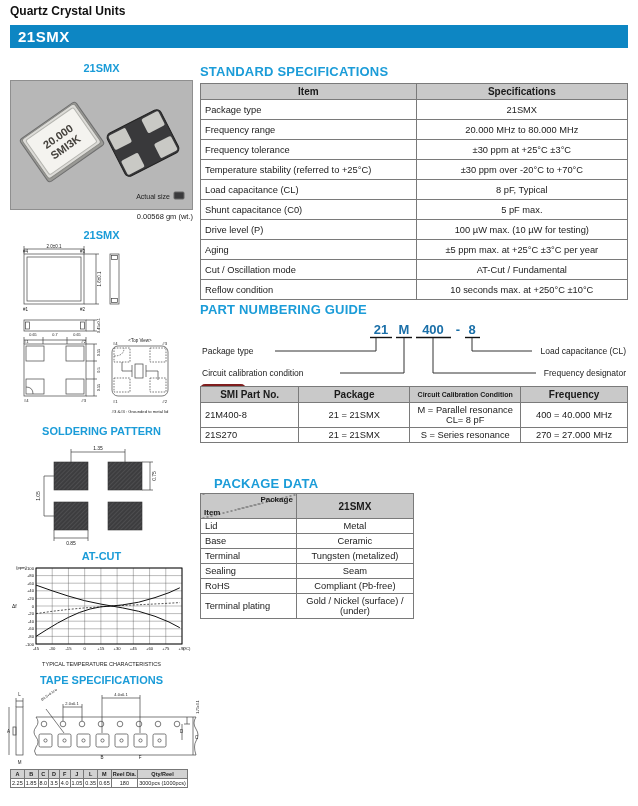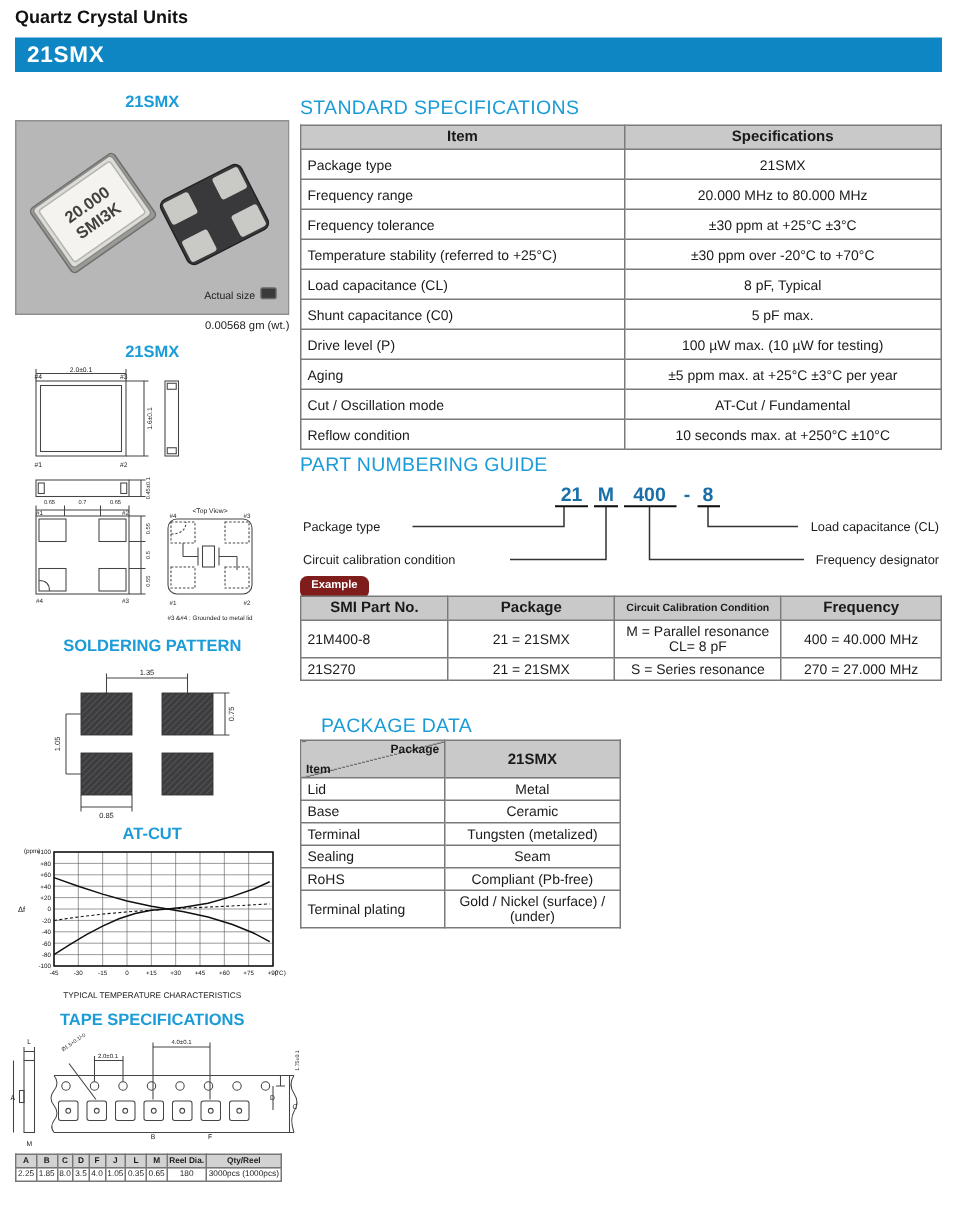--- a/index.html
+++ b/index.html
@@ -4,21 +4,21 @@
 <style>
   html,body{margin:0;padding:0;background:#fff;}
   .page{position:relative;width:638px;height:806px;background:#fff;
         font-family:"Liberation Sans",sans-serif;color:#1a1a1a;overflow:hidden;}
   .abs{position:absolute;}
   
   .kicker{left:10px;top:4px;font-size:12px;font-weight:bold;color:#111;}
   .banner{left:10px;top:25px;width:618px;height:23px;background:#0d86c3;color:#fff;
           font-size:15px;font-weight:bold;line-height:23px;padding-left:8px;box-sizing:border-box;letter-spacing:.5px;}
   
-  .sec-head{color:#1b9cd8;font-weight:normal;font-size:13px;letter-spacing:.2px;}
+  .sec-head{color:#1b9cd8;font-weight:bold;font-size:13px;letter-spacing:.2px;}
   .left-title{width:183px;text-align:center;color:#1b9cd8;font-weight:bold;font-size:11px;}
   
   table{border-collapse:collapse;}
   .dtable{border:1.5px solid #555;}
   .dtable th,.dtable td{border:1px solid #7a7a7a;padding:2px 4px;}
   .dtable th{background:#c9c9c9;font-size:10px;font-weight:bold;text-align:center;}
   .dtable td{font-size:9.3px;text-align:center;}
   .dtable td:first-child{text-align:left;}
   .spec-table{width:428px;}
   .spec-table td:first-child{width:50.5%;}
@@ -425,21 +425,21 @@
       <polyline points="272,20 272,33 332,33"></polyline>
     </g>
     <text x="2" y="36" font-size="8.5" fill="#1a1a1a">Package type</text>
     <text x="2" y="58" font-size="8.5" fill="#1a1a1a">Circuit calibration condition</text>
     <text x="426" y="36" text-anchor="end" font-size="8.5" fill="#1a1a1a">Load capacitance (CL)</text>
     <text x="426" y="58" text-anchor="end" font-size="8.5" fill="#1a1a1a">Frequency designator</text>
   </svg>
 
   <div class="abs example-badge">Example</div>
 
-  <table class="abs dtable ex-table" style="left:200px;top:397px;border-radius:23px;">
+  <table class="abs dtable ex-table" style="left:200px;top:386px;border-radius:23px;">
     <thead>
       <tr>
         <th style="width:23%;">SMI Part No.</th>
         <th style="width:26%;">Package</th>
         <th style="width:26%;" class="small">Circuit Calibration Condition</th>
         <th style="width:25%;">Frequency</th>
       </tr>
     </thead>
     <tbody>
         <tr>

